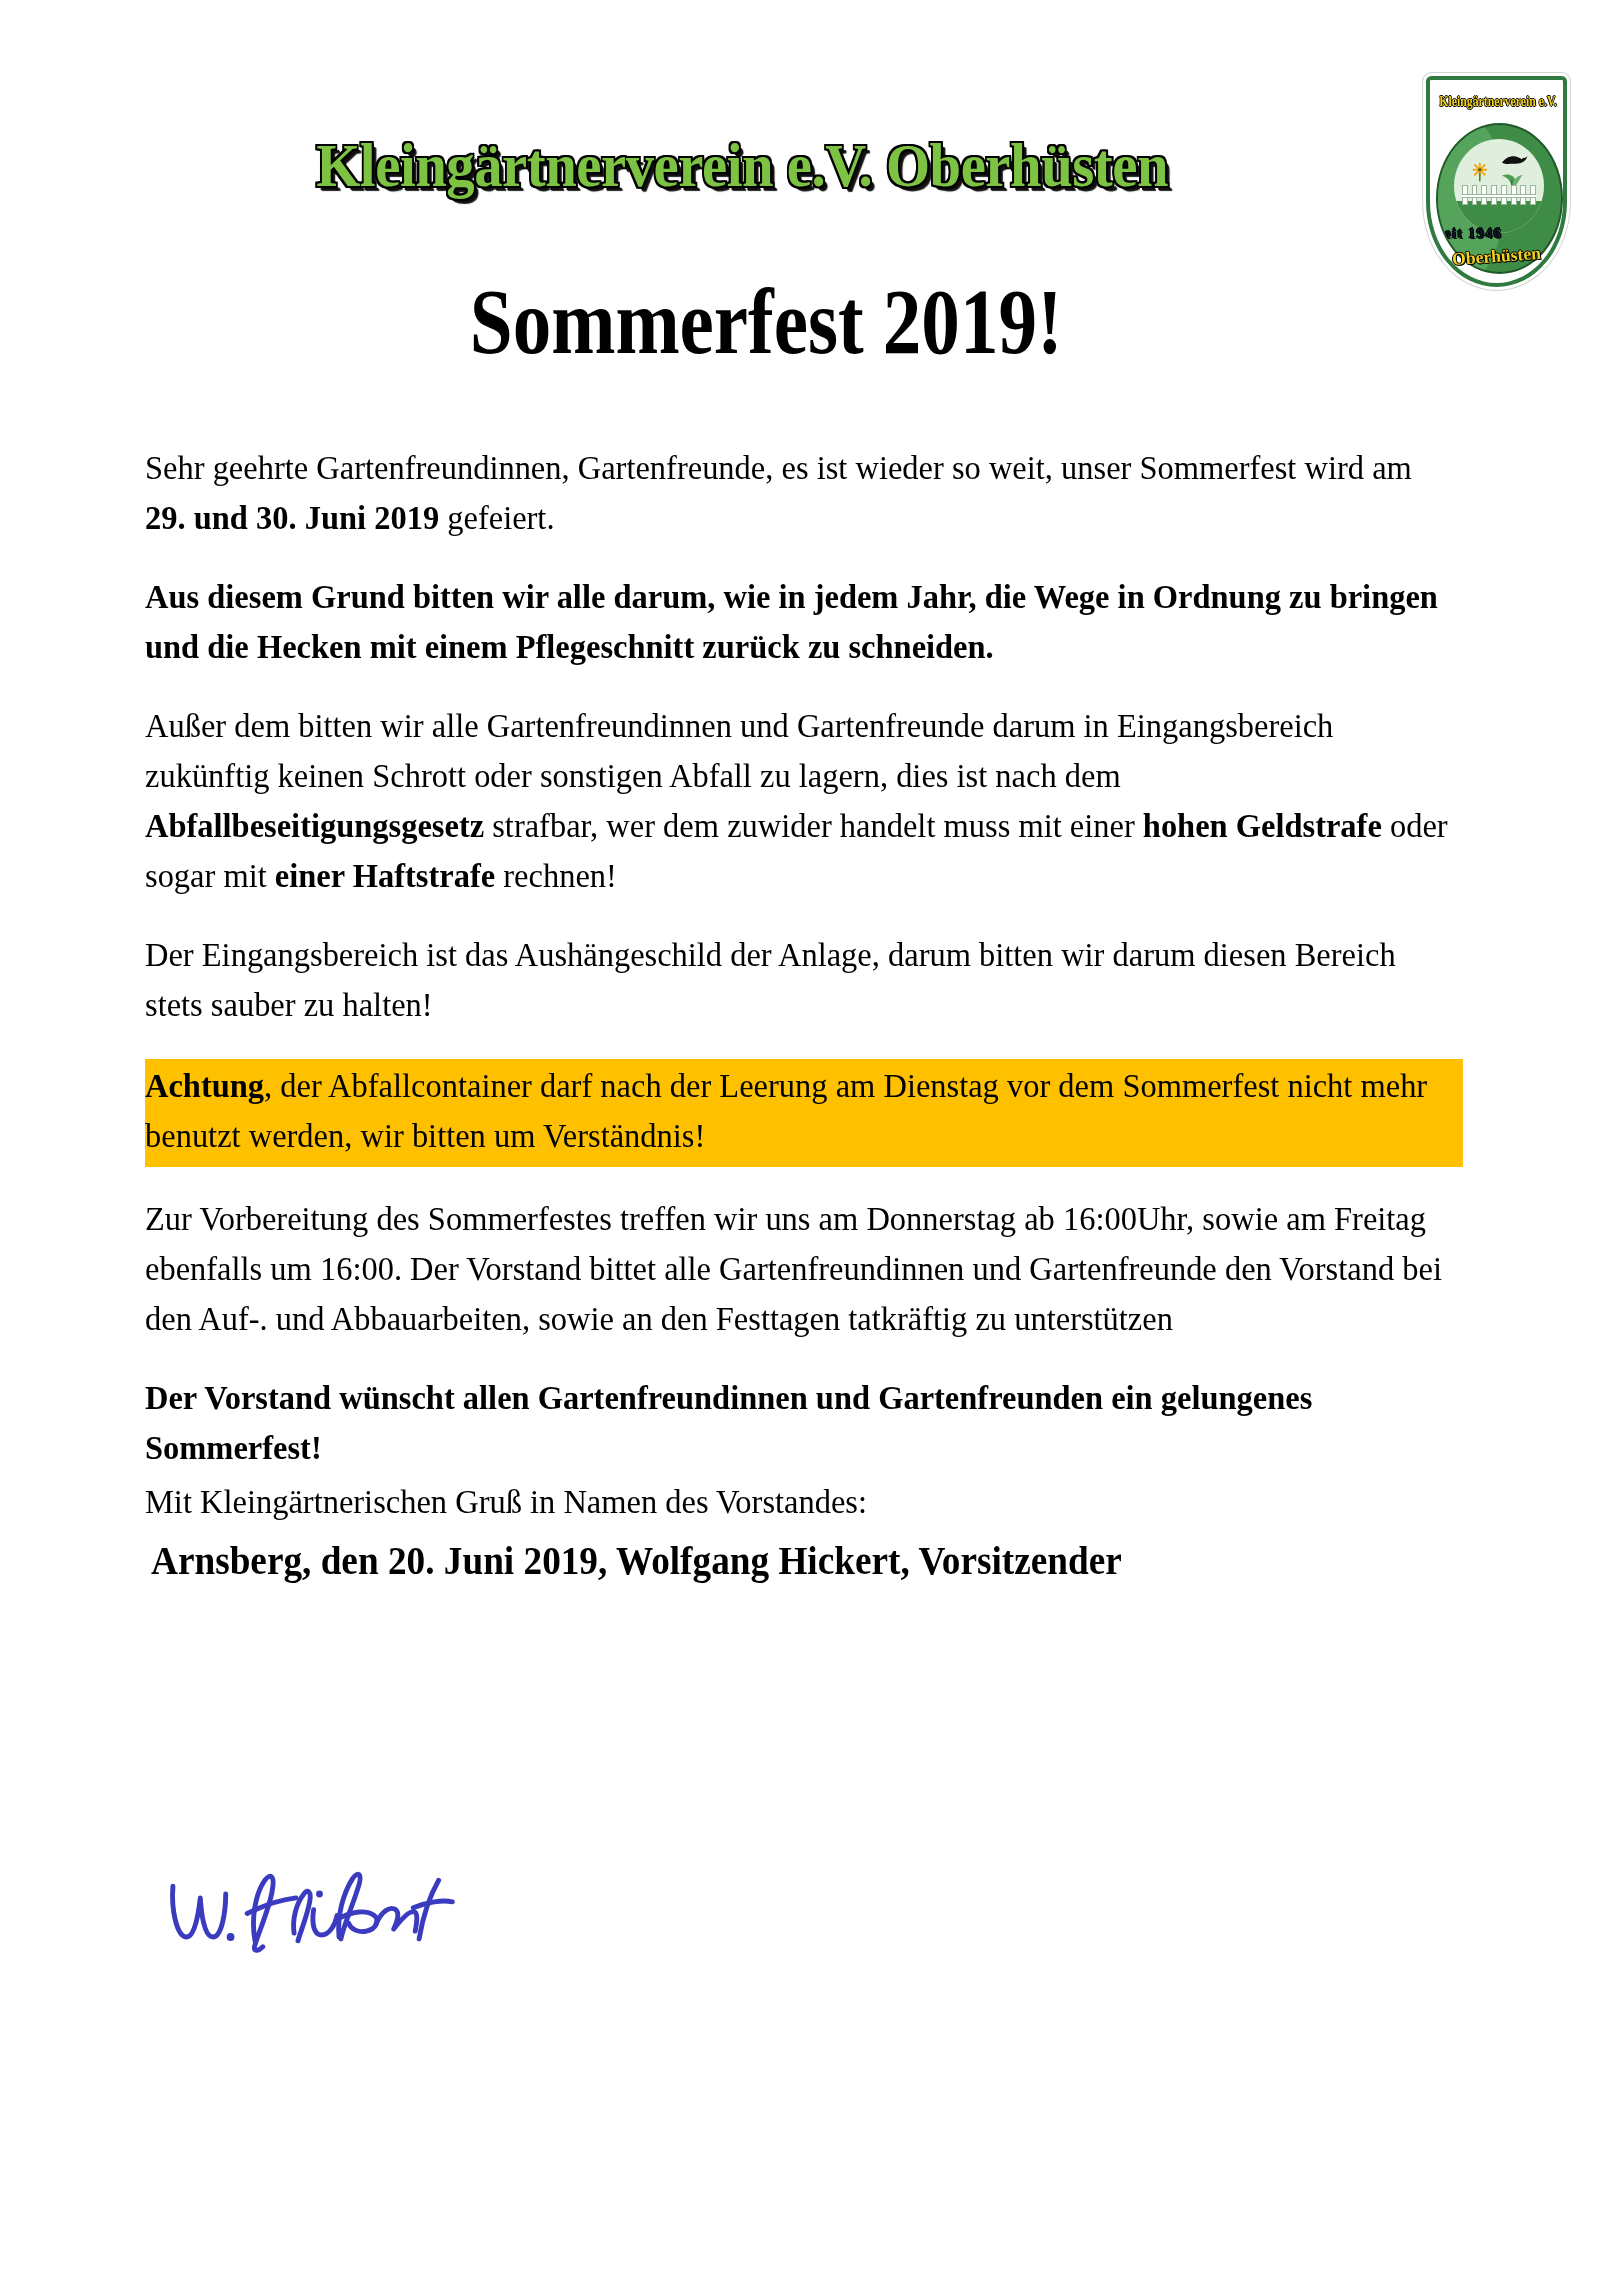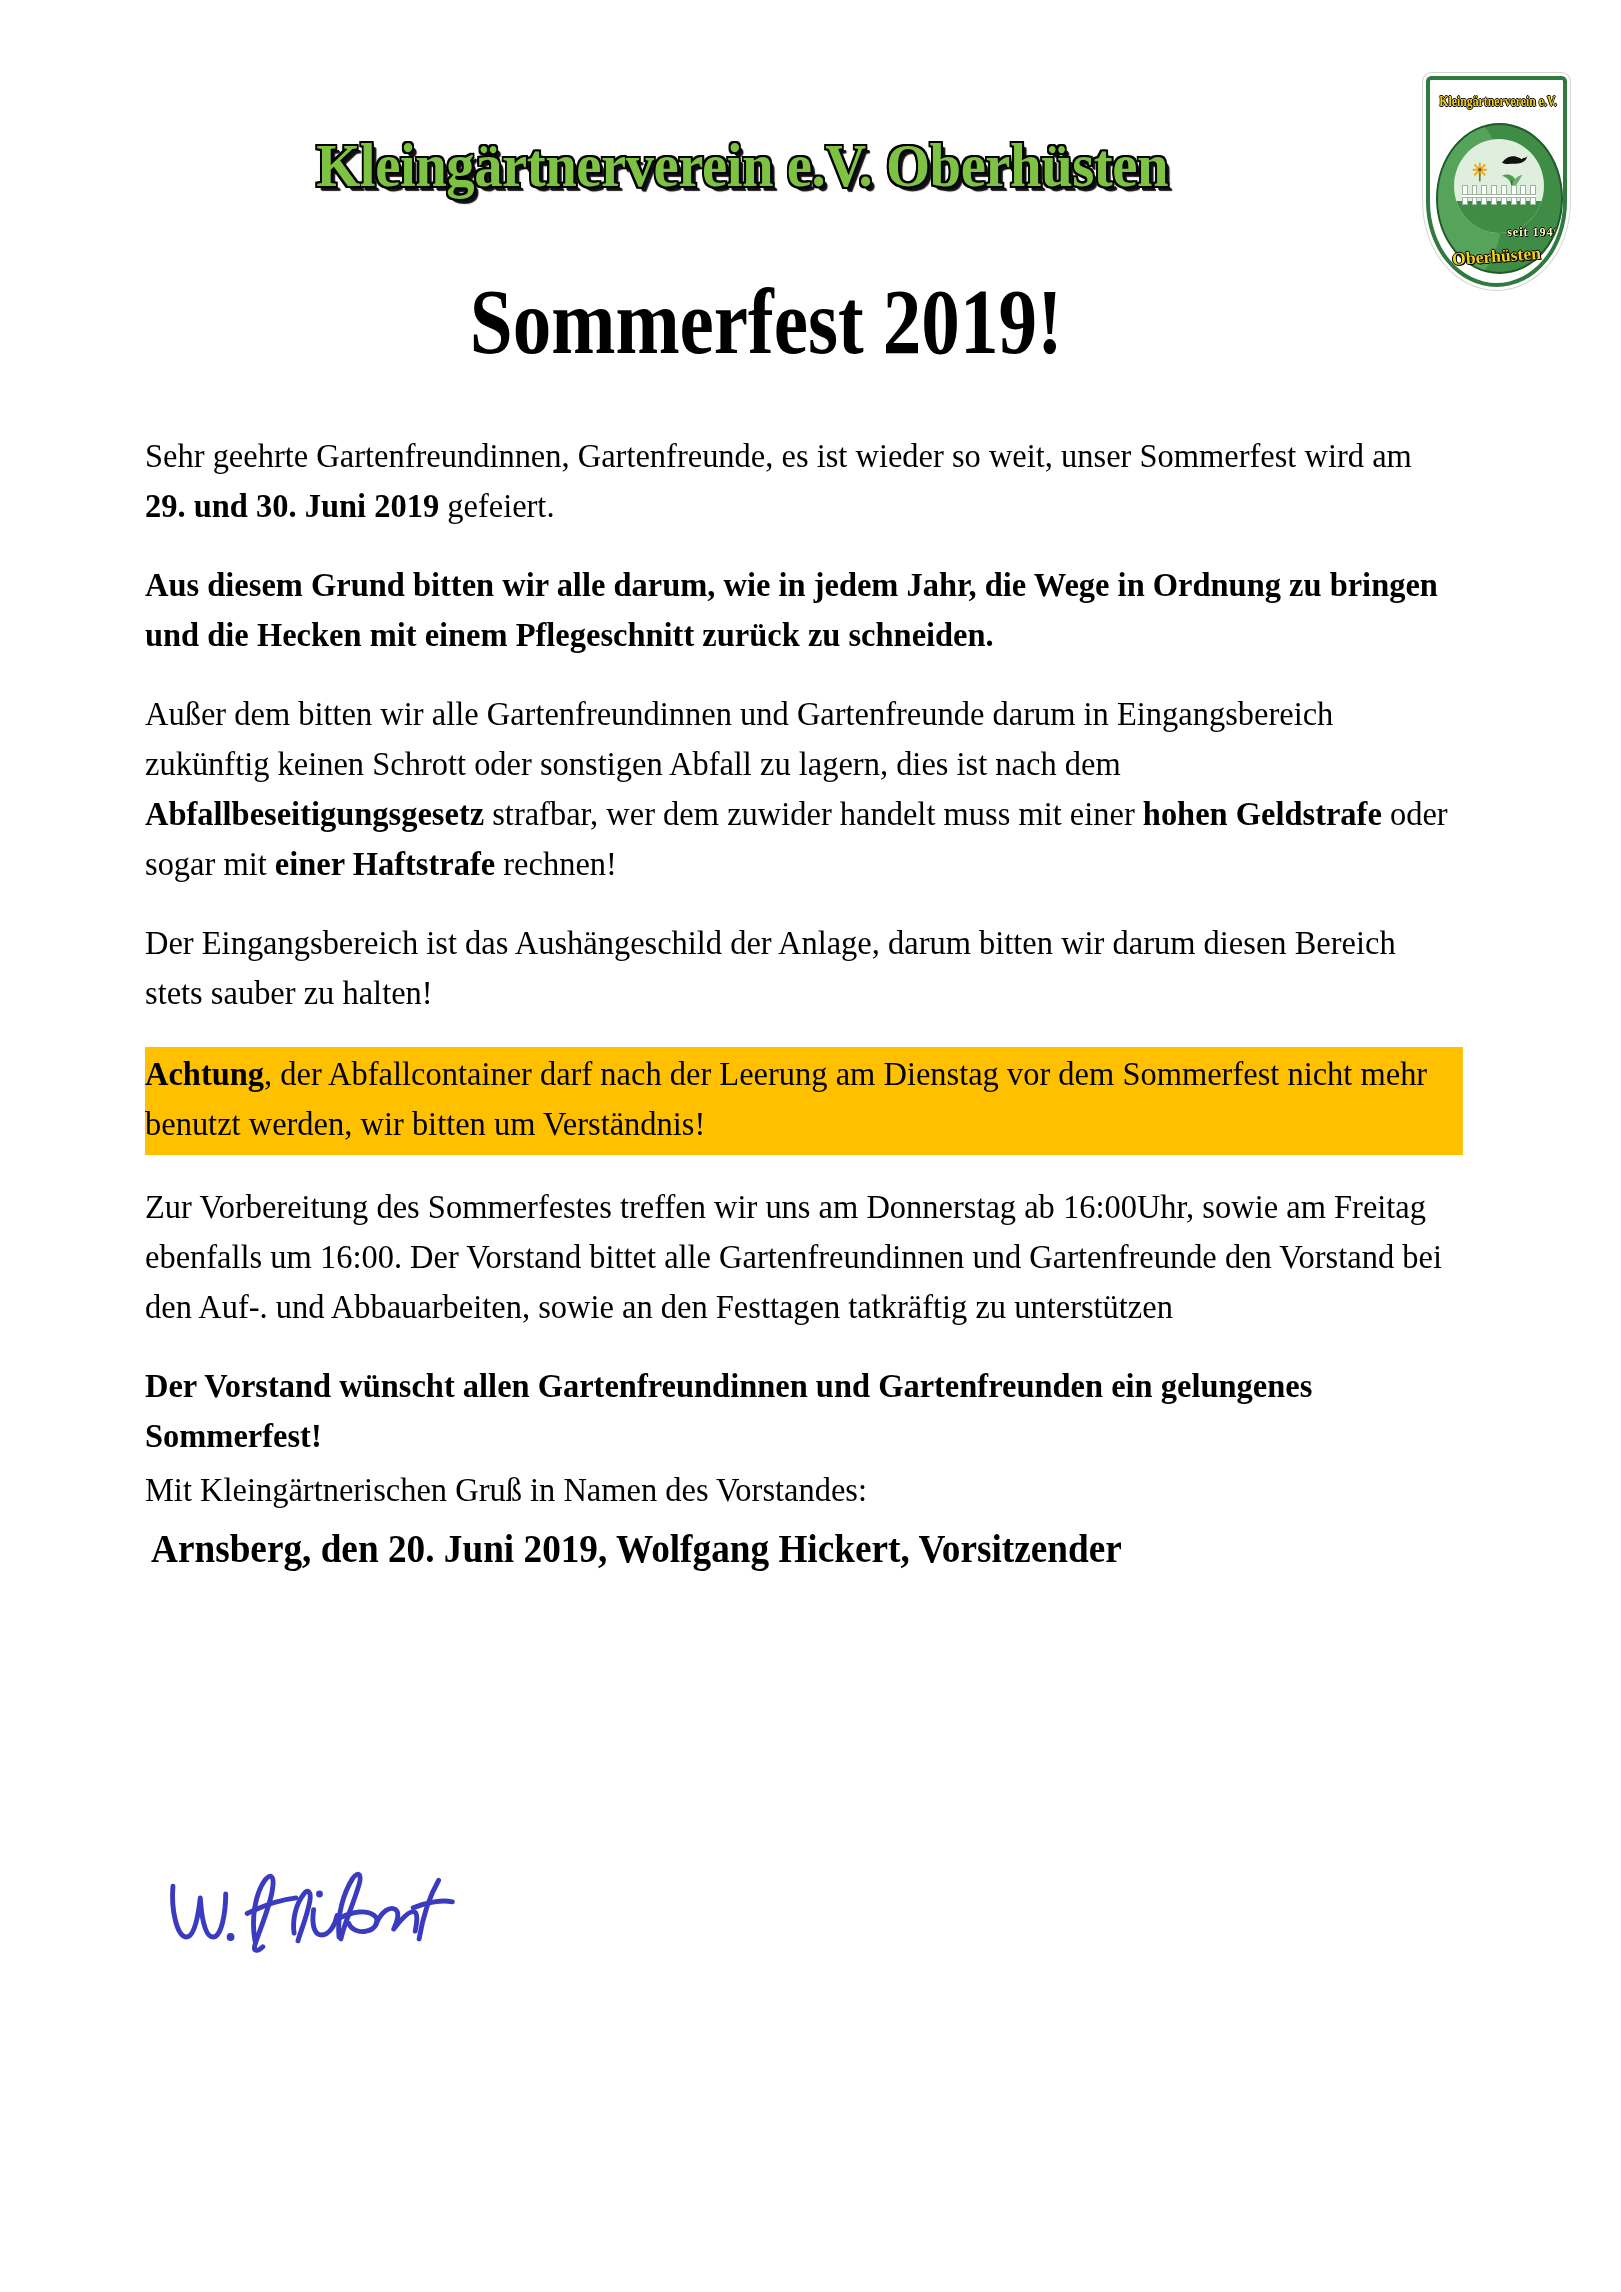--- a/index.html
+++ b/index.html
@@ -173,26 +173,26 @@
     position: absolute;
     right: 15.7px;
     top: 15.7px;
     width: 27.4px;
     height: 13.7px;
   }
   .emblem-seit {
     position: absolute;
     left: 0; right: 0;
     top: 100px;
-    text-align: right;
-    font-family: "Liberation Serif", "DejaVu Serif", serif;
-    font-weight: bold;
-    font-size: 12px;
+    text-align: left;
+    font-family: "Liberation Serif", "DejaVu Serif", serif;
+    font-weight: bold;
+    font-size: 15px;
     letter-spacing: 1px;
-    color: #fef9c3;
+    color: #0f172a;
     text-shadow: 1px 1px 0 #000, -1px 0 0 #000, 0 -1px 0 #000;
   }
   .emblem-place {
     position: absolute;
     left: 0; right: 0;
     bottom: 15.7px;
     text-align: center;
     font-family: "Liberation Serif", "DejaVu Serif", serif;
     font-weight: bold;
     font-size: 17.6px;
@@ -217,21 +217,21 @@
     color: #000000;
     transform: scaleX(0.82);
     transform-origin: center;
     white-space: nowrap;
   }
 
   
   .body-col {
     position: absolute;
     left: 145px;
-    top: 431px;
+    top: 443px;
     width: 1372px;
   }
   .para {
     font-family: "Liberation Serif", "DejaVu Serif", serif;
     font-size: 34px;
     line-height: 1.47;
     color: #000;
     margin: 0 0 29px 0;
     transform: scaleX(0.955);
     transform-origin: left center;

